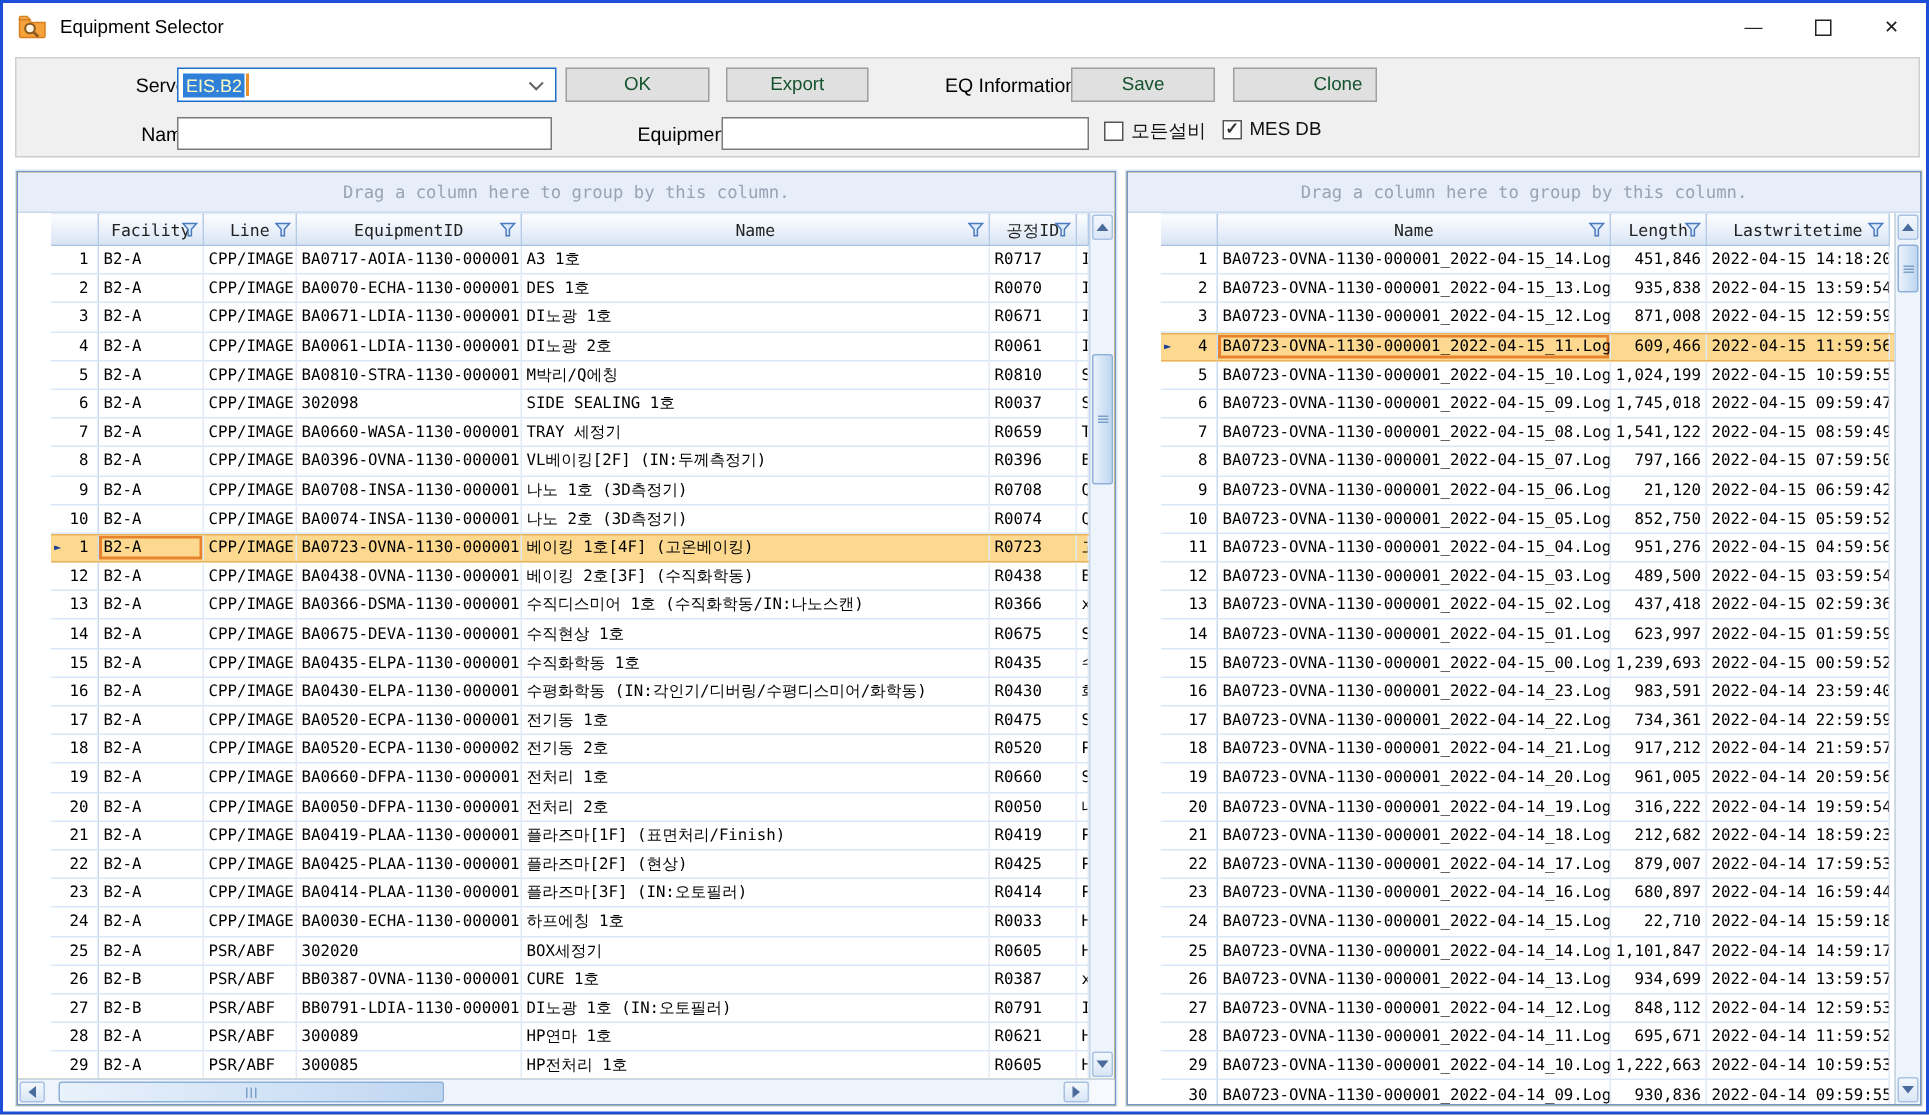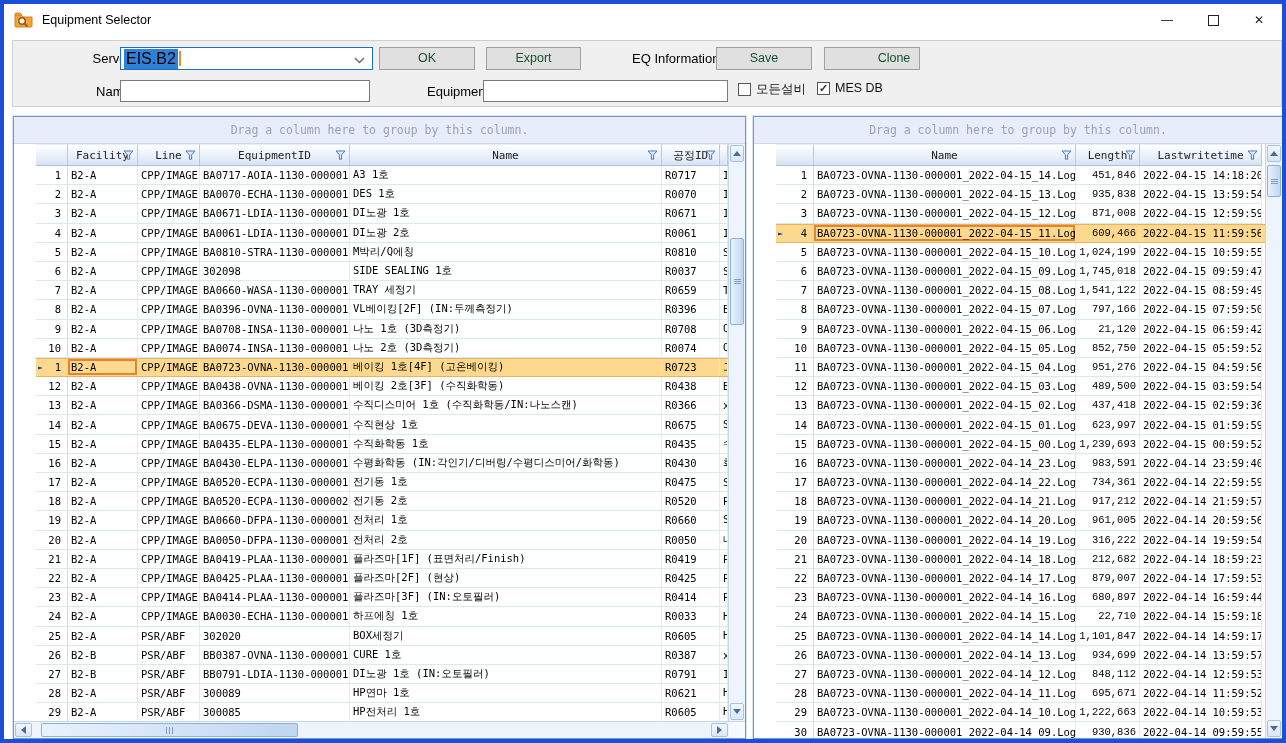--- a/index.html
+++ b/index.html
@@ -1,35 +1,35 @@
 <!DOCTYPE html>
 <html><head>
 <meta charset="utf-8">
 <style>
   html,body{margin:0;padding:0;background:#888;}
   .window{
     width:1286px;height:743px;position:relative;box-sizing:border-box;
-    background:#ffffff;border:4px solid #1d4ed8;overflow:hidden;
+    background:#ffffff;border:2px solid #1d4ed8;overflow:hidden;
     font-family:"Liberation Sans",sans-serif;color:#111;
   }
   
   .titlebar{position:absolute;left:0;top:0;width:100%;height:32px;background:#fff;display:flex;align-items:center;}
   .title-icon{width:20px;height:16px;margin-left:10px;position:relative;flex:0 0 auto;}
   .title-text{font-size:12.5px;margin-left:8px;color:#000;}
   .win-controls{margin-left:auto;display:flex;height:100%;}
   .win-btn{width:46px;height:100%;display:flex;align-items:center;justify-content:center;font-size:12px;color:#222;}
   .win-btn .maxbox{width:9px;height:9px;border:1px solid #222;display:block;}
   
   .toolbar{position:absolute;left:8px;top:36px;width:1270px;height:67px;background:#f0f0f0;border:1px solid #cfcfcf;box-sizing:border-box;}
   .tlabel{position:absolute;height:22px;line-height:22px;font-size:13px;color:#000;text-align:right;margin-left:28px;}
   .tbtn{position:absolute;height:23px;background:#e0e0e0;border:1px solid #9f9f9f;box-sizing:border-box;
         font-size:12.5px;text-align:center;line-height:21px;color:#14532d;}
   .tinput{position:absolute;height:22px;background:#fff;border:1px solid #7a7a7a;box-sizing:border-box;}
   .combo{position:absolute;height:23px;background:#fff;border:1px solid #1a6fc9;box-sizing:border-box;display:flex;align-items:center;}
-  .combo .selval{margin-left:3px;background:#2f80d9;color:#000000;font-size:16px;padding:1px 2px;}
+  .combo .selval{margin-left:3px;background:#2f80d9;color:#fef9c3;font-size:12px;padding:1px 2px;}
   .combo .caret{width:2px;height:15px;background:#e8912c;margin-left:1px;}
   .combo .chev{margin-left:auto;margin-right:7px;}
   .cbox{position:absolute;display:flex;align-items:center;font-size:12.5px;}
   .cbox .box{width:13px;height:13px;border:1px solid #555;background:#fff;box-sizing:border-box;margin-right:5px;
              display:flex;align-items:center;justify-content:center;font-size:11px;font-weight:bold;color:#333;line-height:1;}
   
   .gpanel{position:absolute;top:112px;border:1px solid #7596c8;box-shadow:0 0 0 1px #d6e4f3;box-sizing:border-box;background:#eab308;
           display:flex;flex-direction:column;font-family:"DejaVu Sans Mono",monospace;}
   #lgrid{left:9px;width:733px;height:623px;}
   #rgrid{left:749px;width:530px;height:623px;}
@@ -42,21 +42,21 @@
   .rgrid-cols{grid-template-columns:38px 262px 64px 122px 1fr;}
   .hcell{position:relative;background:linear-gradient(#fdfeff,#e9f0fa 55%,#d8e4f3);
          border-right:1px solid #b4cbe7;border-bottom:1px solid #a9c2e2;border-top:1px solid #e6eefa;
          font-size:11px;color:#222;display:flex;align-items:center;justify-content:center;overflow:hidden;box-sizing:border-box;}
   .hcell .flt{position:absolute;right:3px;top:5px;}
   .rows{flex:1;overflow:hidden;}
   .grow{display:grid;height:19.2px;box-sizing:border-box;}
   .cell{font-size:10.5px;color:#000;border-right:1px solid #e2ebf5;border-bottom:1px solid #d9e8f6;
         padding:0 3px;display:flex;align-items:center;overflow:hidden;white-space:nowrap;box-sizing:border-box;}
   .cell.rownum{justify-content:flex-end;position:relative;border-right:1px solid #c9dcf0;padding-right:6px;}
-  .cell.length{justify-content:flex-end;font-family:Liberation Mono, monospace;}
+  .cell.length{justify-content:flex-end;}
   .rowarrow{position:absolute;left:2px;top:50%;transform:translateY(-50%);font-size:8px;color:#1c3f94;}
   .grow.sel{background:#fcd98f;border-top:1px solid #eab35f;border-bottom:1px solid #eab35f;}
   .grow.sel .cell{border-bottom-color:transparent;}
   .cell.focused{box-shadow:inset 0 0 0 2px #e8822c;}
   
   .vscroll{flex:0 0 16px;background:#eef4fb;border-left:1px solid #c4d6ec;display:flex;flex-direction:column;}
   .sbtn{height:17px;flex:0 0 17px;background:linear-gradient(#f4f8fd,#d9e6f6);border:1px solid #a9c2e2;border-radius:2px;
         box-sizing:border-box;display:flex;align-items:center;justify-content:center;margin:1px;}
   .track{flex:1;position:relative;}
   .thumb{position:absolute;left:1px;right:1px;background:linear-gradient(90deg,#e9f2fc,#bfd6f1);

